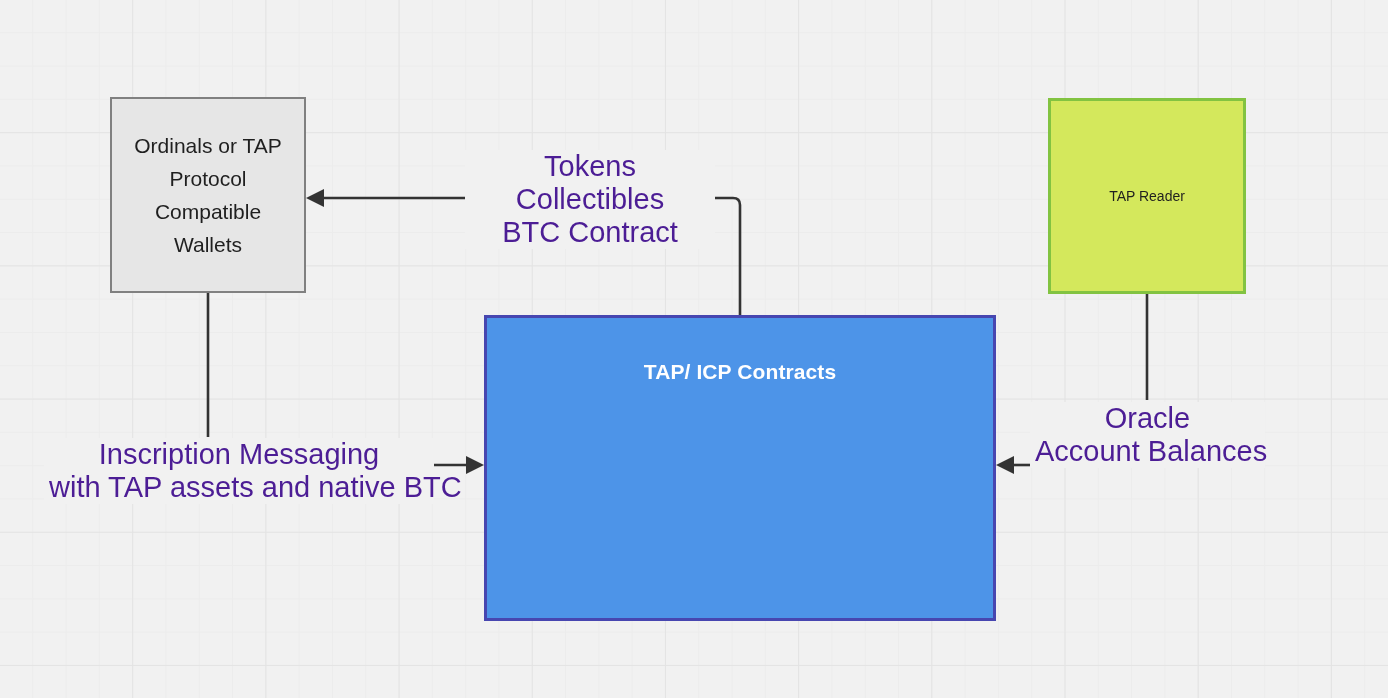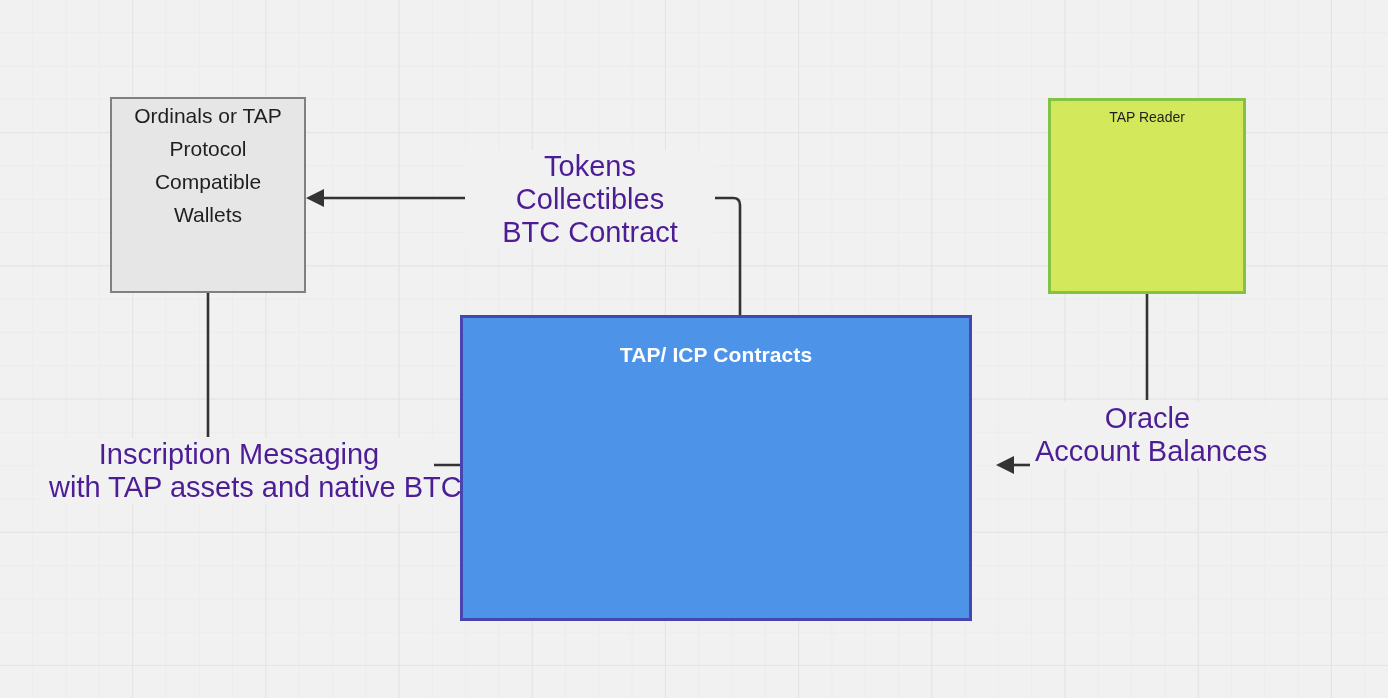--- a/index.html
+++ b/index.html
@@ -39,46 +39,47 @@
     pointer-events: none;
   }
 
   
   .node {
     position: absolute;
     box-sizing: border-box;
     display: flex;
     flex-direction: column;
     align-items: center;
+    justify-content: center;
     text-align: center;
   }
 
   #wallets-node {
     left: 110px;
     top: 97px;
     width: 196px;
     height: 196px;
     background: #e6e6e6;
     border: 2px solid #808080;
     color: #1f1f1f;
     font-size: 21px;
     line-height: 33px;
   }
   #wallets-node .node-line { white-space: nowrap; }
 
   #contracts-node {
-    left: 460px;
+    left: 484px;
     top: 315px;
     width: 512px;
     height: 306px;
     background: #4d94e8;
     border: 3px solid #4746b0;
     color: #ffffff;
     justify-content: flex-start;
-    padding-top: 25px;
+    padding-top: 42px;
   }
   #contracts-title {
     font-size: 21px;
     font-weight: bold;
     letter-spacing: 0.1px;
     margin-bottom: 38px;
   }
   #contracts-body { font-size: 21px; line-height: 33px; }
   #contracts-body .node-line { white-space: nowrap; }
 

